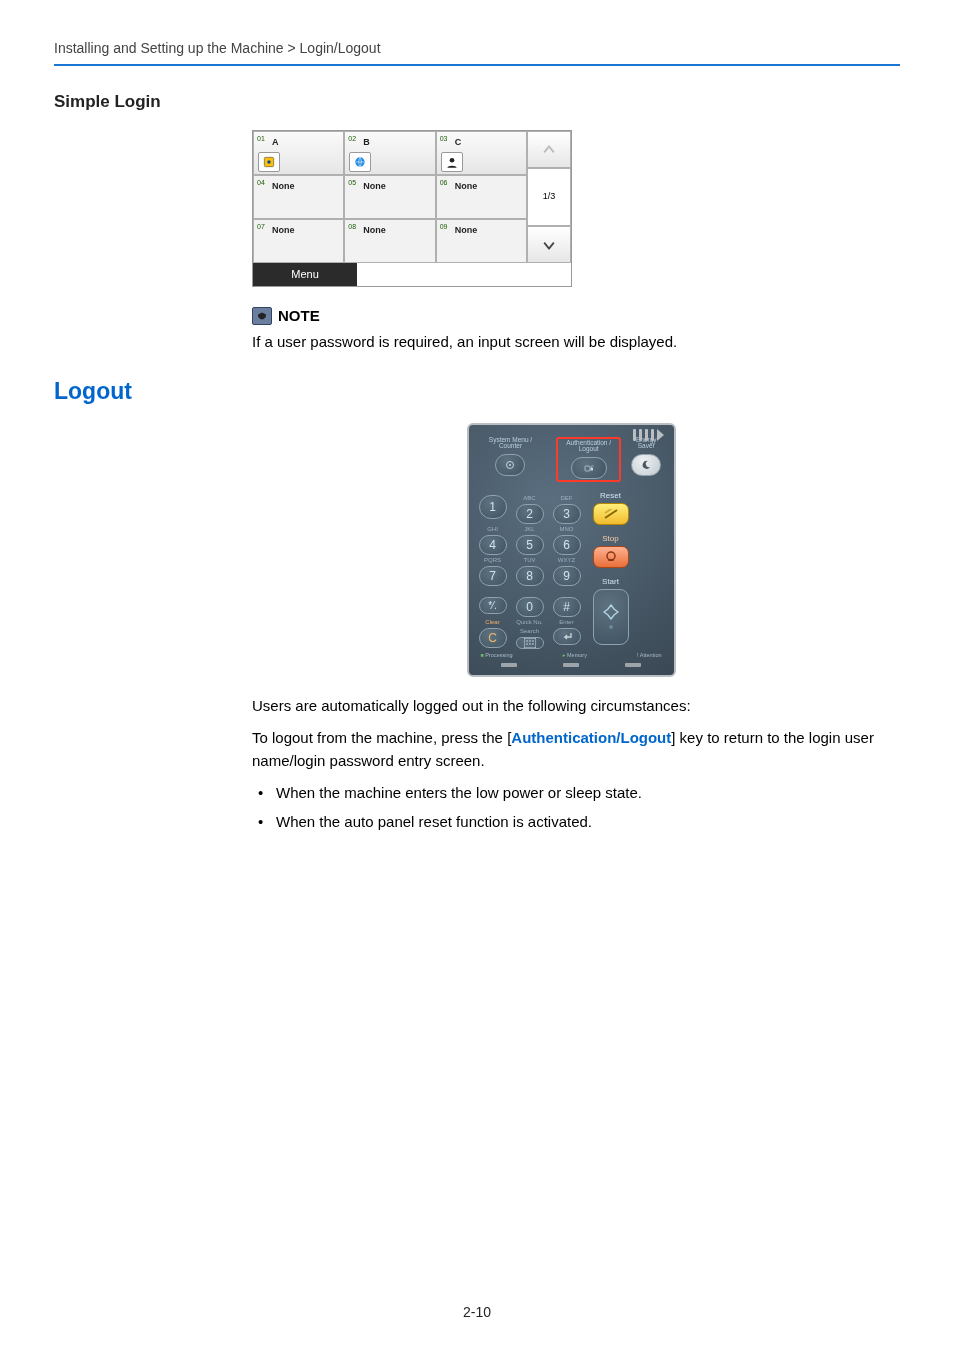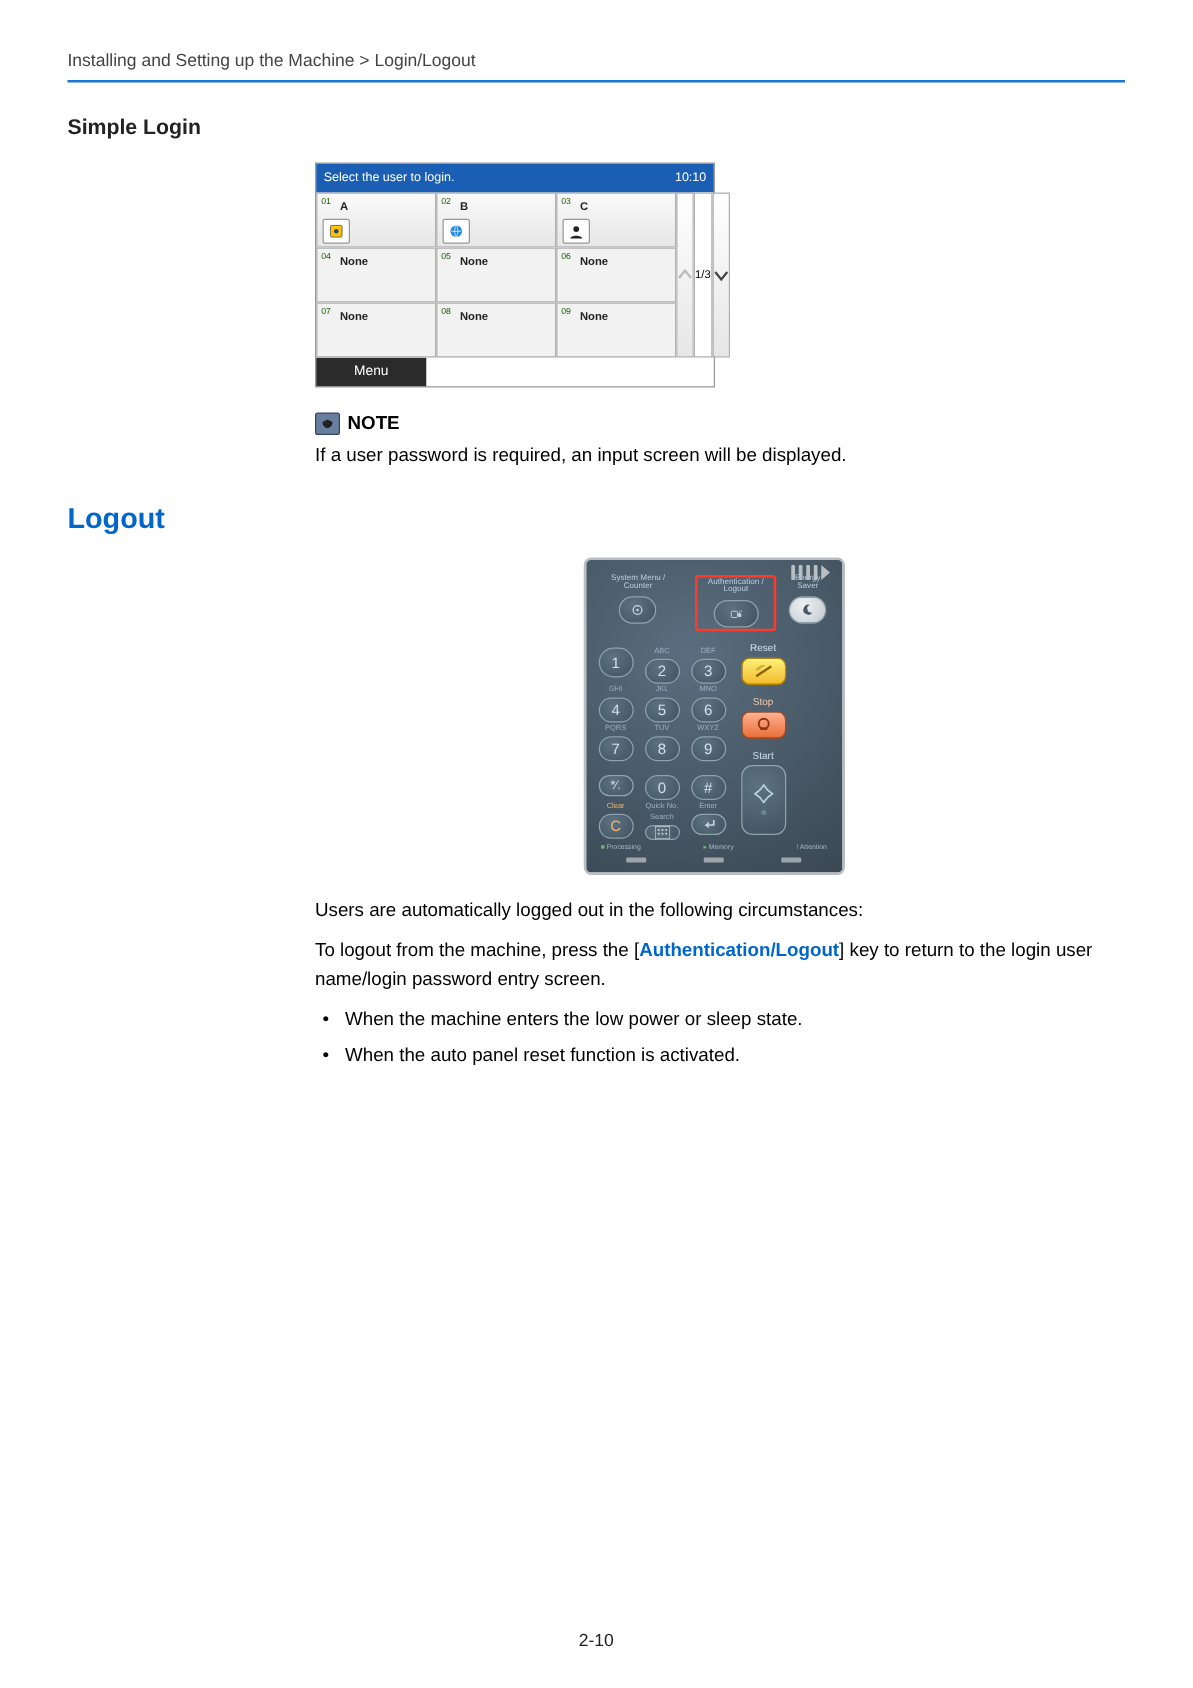--- a/index.html
+++ b/index.html
@@ -33,24 +33,24 @@
 
     
     .login-panel { width:320px; border:1px solid #999; background:#fff; }
     .login-top { background:#1b5fb5; color:#fff; font-size:10px; padding:4px 6px; display:flex; justify-content:space-between; }
     .login-grid-area { display:flex; }
     .login-grid { flex:1; display:grid; grid-template-columns: repeat(3, 1fr); grid-template-rows: repeat(3, 44px); }
     .login-cell { border:1px solid #b0b0b0; position:relative; padding:3px 4px; background:#f2f2f2;}
     .login-cell.active { background: linear-gradient(#fafafa,#e6e6e6); }
     .login-cell .num { position:absolute; top:2px; left:3px; font-size:7px; color:#1a5c00; }
     .login-cell .lbl { font-size:9px; font-weight:bold; color:#222; margin-left:14px; margin-top:1px;}
-    .login-side { width:30px; display:flex; flex-direction:row; }
+    .login-side { width:44px; display:flex; flex-direction:column; }
     .arrow-btn { flex:1; border:1px solid #b0b0b0; background:linear-gradient(#fff,#e6e6e6); display:flex; align-items:center; justify-content:center; color:#666;}
     .page-ind { flex:1.6; border:1px solid #b0b0b0; background:#fff; display:flex; align-items:center; justify-content:center; font-size:9px;}
-    .menu-bar { background:#2b2b2b; color:#fff; font-size:11px; text-align:center; width:88px; padding:3px 0;}
+    .menu-bar { background:#2b2b2b; color:#fff; font-size:11px; text-align:center; width:104px; padding:3px 0;}
     .avatar { width:22px; height:20px; margin-top:2px; border:1px solid #999; border-radius:2px; background:#fff; display:flex; align-items:center; justify-content:center;}
     .avatar svg { width:14px; height:14px; }
 
     
     .keypad { width:209px; border:2px solid #b9bec3; border-radius:6px; padding:12px 10px 8px 10px; background: radial-gradient(circle at 40% 30%, #5a6e7f, #3a4854); margin:0 auto 18px auto; position:relative;}
     .kp-top { display:flex; gap:8px; margin-bottom:12px; }
     .kp-top-col { display:flex; flex-direction:column; align-items:center; gap:3px;}
     .kp-top-col .lbl { font-size:6.5px; color:#b9cee0; text-align:center; line-height:1.05; height:14px;}
     .kp-btn { width:30px; height:22px; border-radius:11px; border:1px solid #8fa2ae; background:radial-gradient(circle at 40% 30%, #5d7280,#415362); display:flex; align-items:center; justify-content:center;}
     .kp-btn svg { width:12px; height:12px; fill:#c9d5dc;}
@@ -79,24 +79,20 @@
 
 <div class="breadcrumb">Installing and Setting up the Machine &gt; Login/Logout</div>
 <hr class="hr-blue">
 
 <div class="h3">Simple Login</div>
 
 <div class="content">
 
   <div class="shot-area">
     <div class="login-panel">
-      <div class="login-top">
-        <span>Select the user to login.</span>
-        <span>10:10</span>
-      </div>
       <div class="login-grid-area">
         <div class="login-grid">
           <div class="login-cell active">
             <span class="num">01</span>
             <div class="lbl">A</div>
             <div class="avatar">
                 <svg viewBox="0 0 24 24">
                   <rect x="4" y="4" width="16" height="16" rx="2" fill="#ffc107" stroke="#444"></rect>
                   <circle cx="12" cy="12" r="3" fill="#0d47a1"></circle>
                 </svg>

